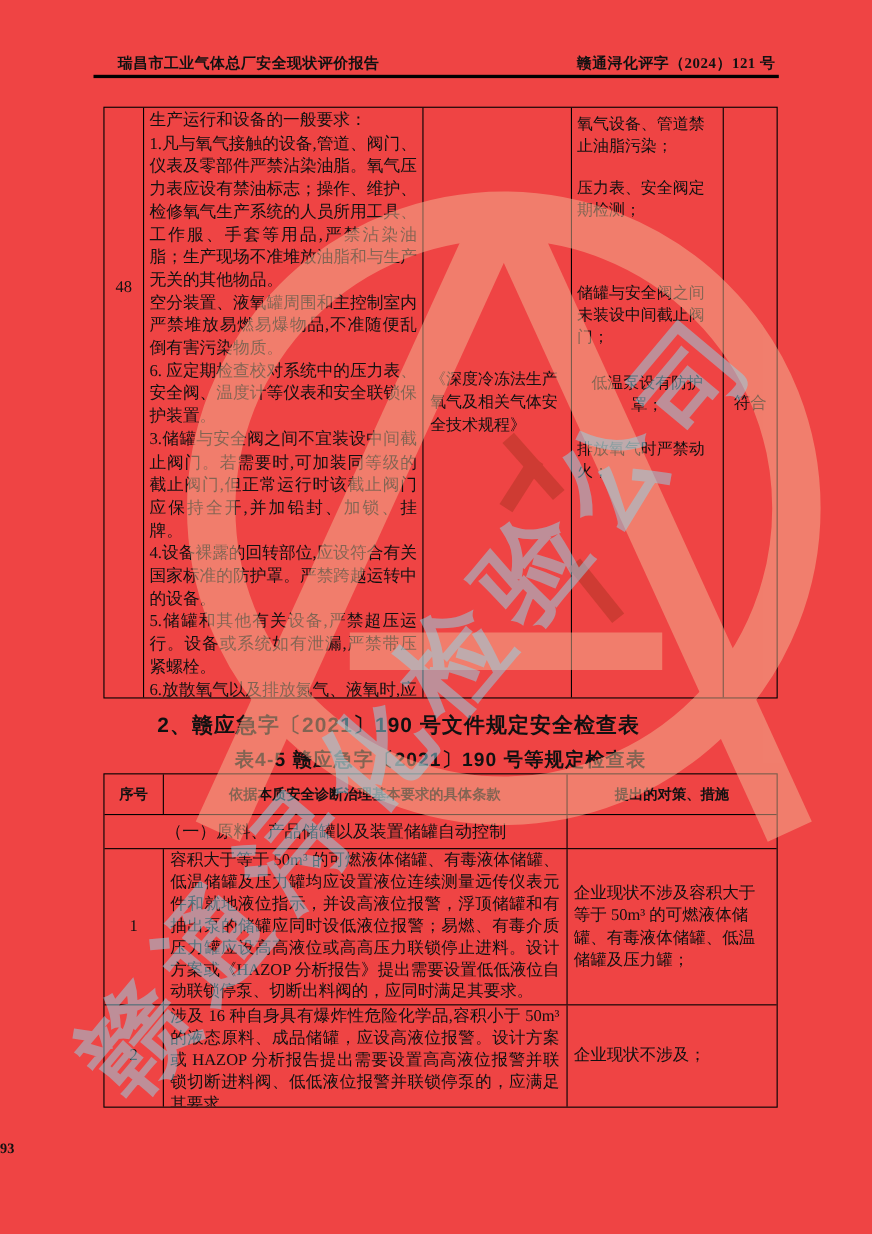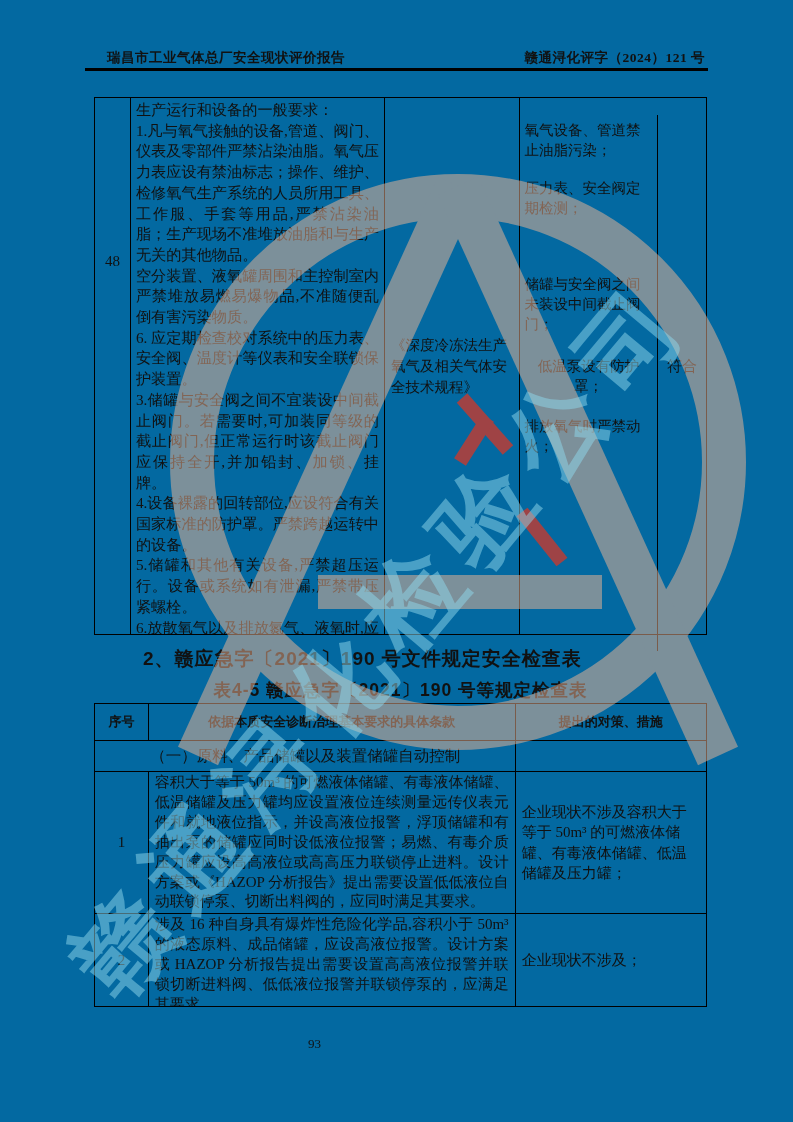--- a/index.html
+++ b/index.html
@@ -1,37 +1,37 @@
 <!DOCTYPE html>
 <html><head>
 <meta charset="utf-8">
 <style>
   html,body{margin:0;padding:0;background:#e8e8e8;}
   .page{
     position:relative; width:793px; height:1122px; margin:0 auto;
-    background:#0369a1; overflow:hidden;
+    background:#ef4444; overflow:hidden;
     font-family:"Liberation Serif", serif; color:#111;
   }
   
   .hdr-left{position:absolute; left:107px; top:49px; font-size:13.5px; font-weight:bold; letter-spacing:.5px;}
   .hdr-right{position:absolute; right:88px; top:49px; font-size:13.5px; font-weight:bold; letter-spacing:.5px;}
   .hdr-rule{position:absolute; left:85px; top:68px; width:623px; height:3px; background:#000;}
   
   .ttable{
     position:absolute; left:94px; top:97px; width:613px; height:538px;
     display:flex; border:1.6px solid #000; box-sizing:border-box;
   }
   .ttable .col{box-sizing:border-box; border-right:1.4px solid #000; height:100%; overflow:hidden;}
   .ttable .col:last-child{border-right:none;}
   .col-no{width:36px; text-align:center; font-size:15px;}
   .col-no .no{padding-top:155px; display:block;}
   .col-req{width:255px; padding:2px 5px; font-size:15.2px; line-height:20.7px; text-align:justify;}
   .col-req p{margin:0;}
   .col-basis{width:135px; display:flex; align-items:center; padding:0 6px; font-size:14.5px; line-height:21px;}
-  .col-find{width:139px; padding:5px 5px; font-size:14.5px; line-height:20px;margin-top:17px;}
+  .col-find{width:139px; padding:5px 5px; font-size:14.5px; line-height:20px;}
   .col-find p{margin:0;}
   .col-find p:nth-child(2){margin-top:18px;}
   .col-find p:nth-child(3){margin-top:56px;}
   .col-find p:nth-child(4){margin-top:22px;text-align:center;}
   .col-find p:nth-child(5){margin-top:20px;}
   .col-concl{width:48px; display:flex; align-items:center; justify-content:center; font-size:15px;}
   
   .sec-title{
     position:absolute; left:94px; top:646px; width:613px;
     font-family:"Liberation Sans", sans-serif; font-weight:bold; font-size:19px;
@@ -58,21 +58,21 @@
   .lhead .lcell{display:flex; align-items:center; justify-content:center;}
   .lsub{height:31px;}
   .lsub .lc-span{width:423.4px; border-right:1.4px solid #000; display:flex; align-items:center; justify-content:center;
     font-family:"Liberation Sans", sans-serif; font-weight:normal; font-size:15.5px;}
   .lsub .lc-measure{width:191px;}
   .lr1{height:142px;}
   .lr2{height:92px;}
   .clause-txt{padding:1px 6px; line-height:19.9px; text-align:justify;}
   .measure-txt{padding:0 6px; line-height:20.5px; display:flex; flex-direction:column; justify-content:center; height:100%; box-sizing:border-box;}
   
-  .footer-page{position:absolute; left:0; top:1036px; width:629px; text-align:center; font-size:13px;}
+  .footer-page{position:absolute; left:0; top:1036px; width:629px; font-size:13px;font-weight:bold;}
   
   .watermark{position:absolute; left:0; top:0; width:793px; height:1122px; pointer-events:none; z-index:5;}
 </style>
 </head>
 <body>
 
 <div class="page">
 
   <div class="hdr-left">瑞昌市工业气体总厂安全现状评价报告</div>
   <div class="hdr-right">赣通浔化评字（2024）121 号</div>

